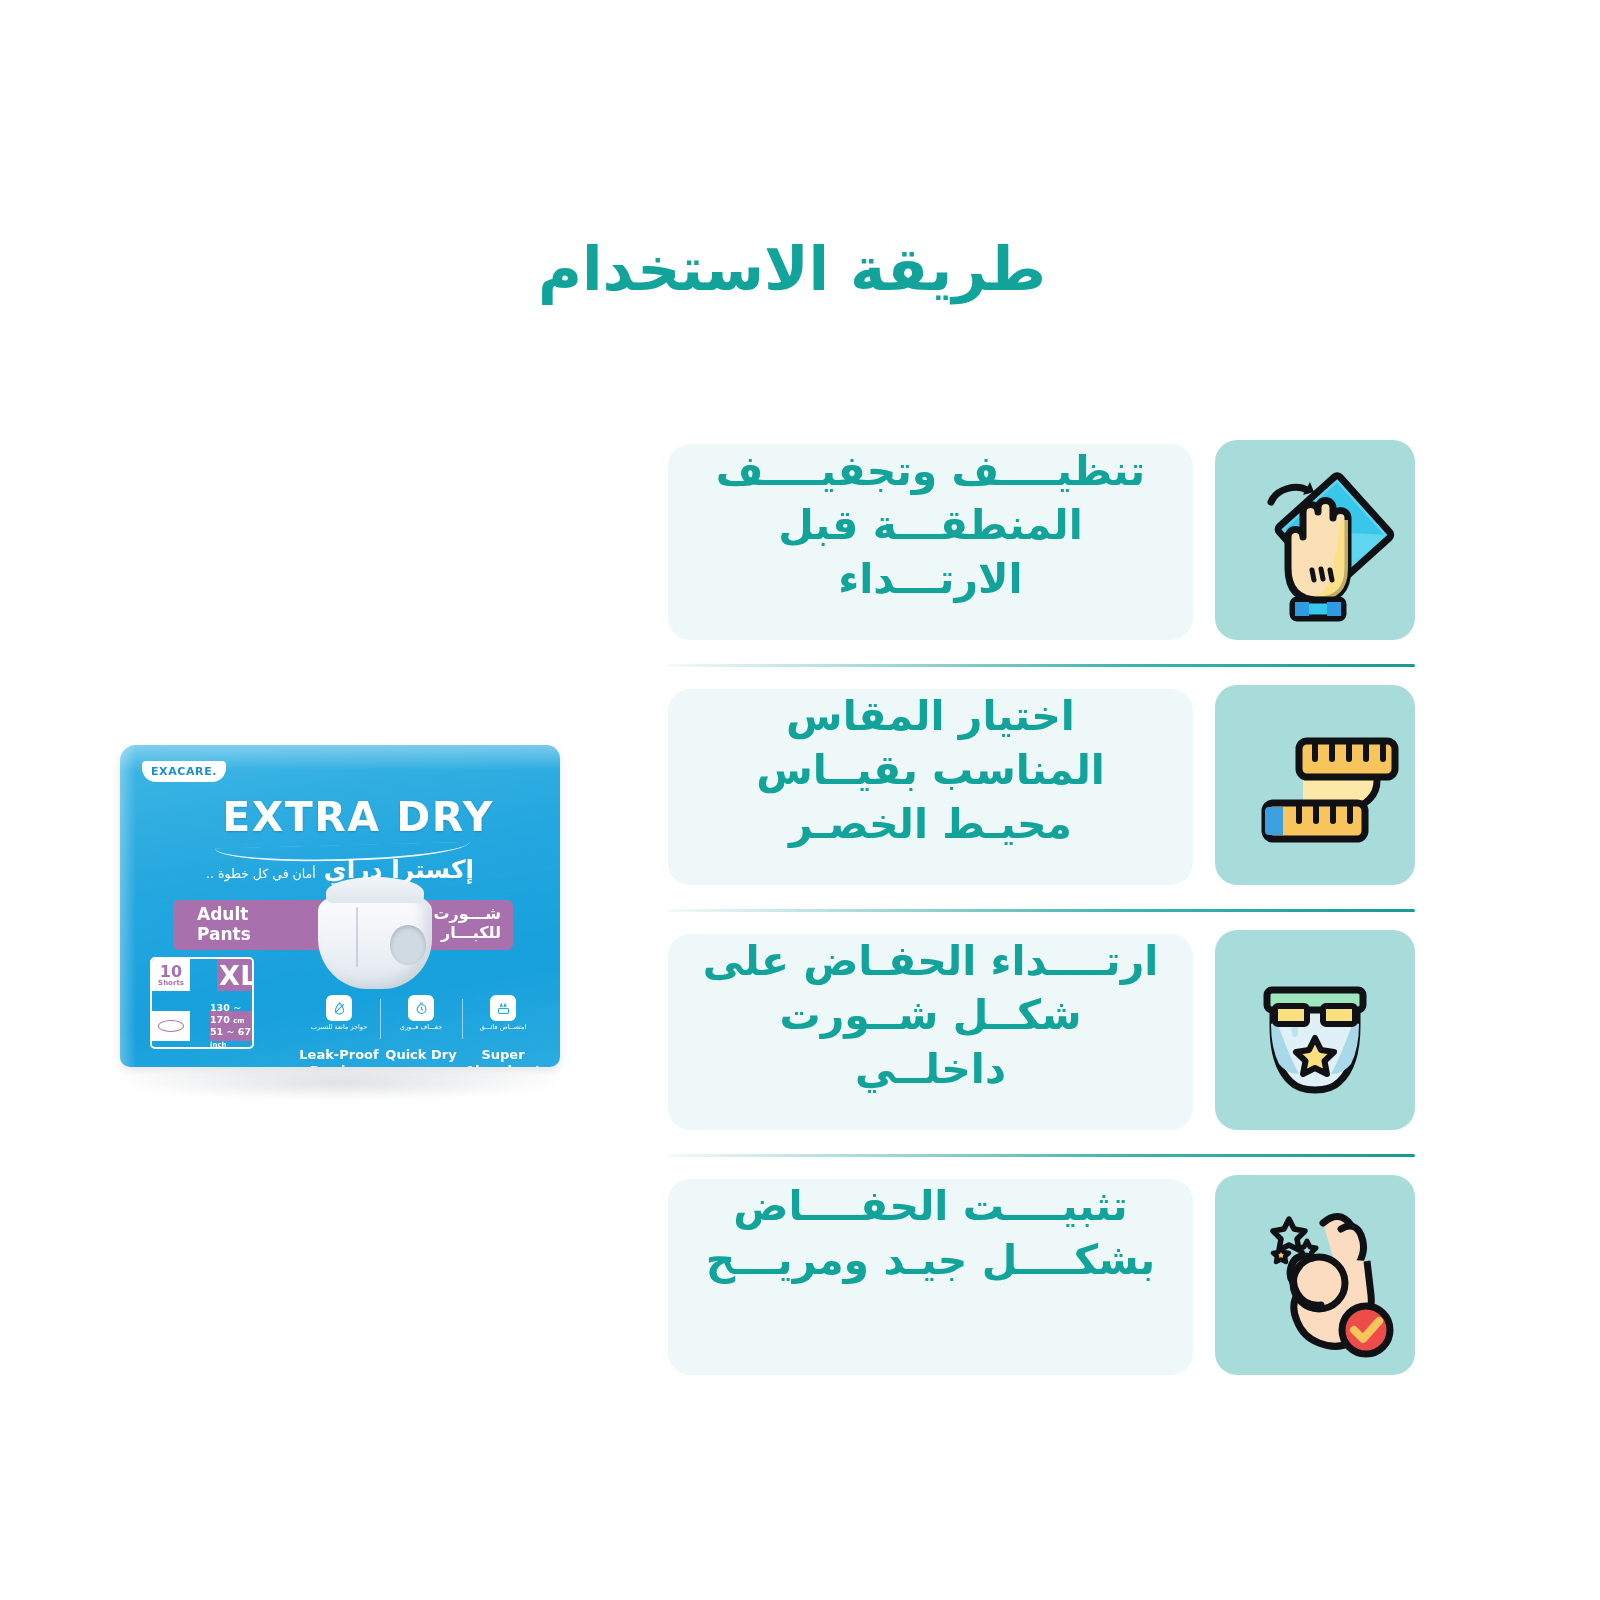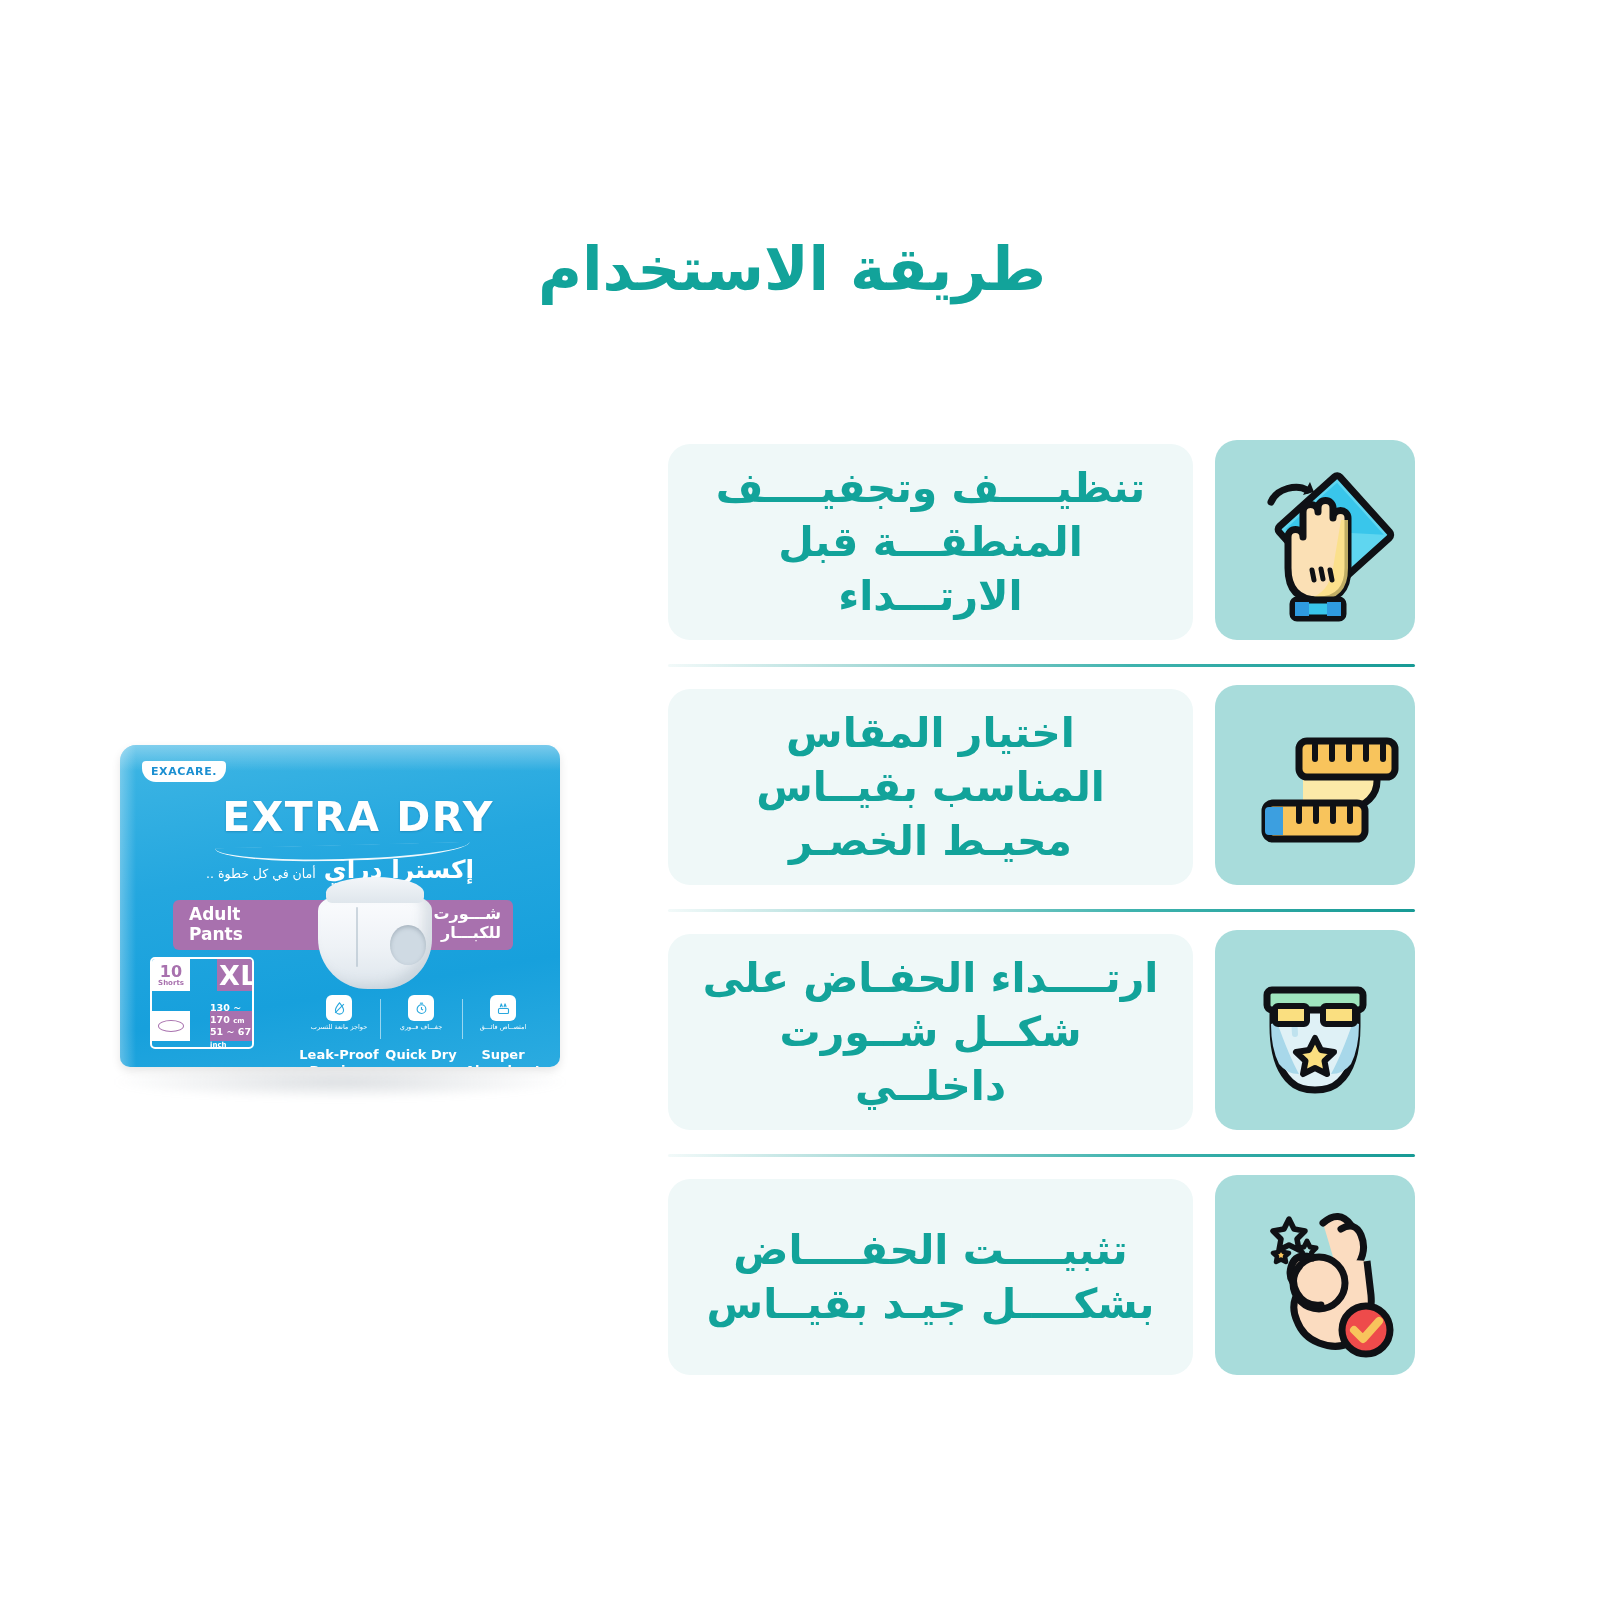--- a/index.html
+++ b/index.html
@@ -72,21 +72,21 @@
     direction: rtl; color: #fff;
   }
   .pack-sub-row .ar-big { font-size: 25px; font-weight: bold; }
   .pack-sub-row .ar-small { font-size: 12.5px; }
 
   .band {
     position: absolute; left: 53px; top: 155px; width: 340px; height: 50px;
     background: #A871AE; border-radius: 6px;
   }
   .band-en {
-    position: absolute; left: 16px; top: 4px; color: #fff;
+    position: absolute; left: 24px; top: 4px; color: #fff;
     font-size: 17px; font-weight: bold; line-height: 1.18;
   }
   .band-ar {
     position: absolute; right: 12px; top: 4px; color: #fff; direction: rtl;
     font-size: 16px; font-weight: bold; line-height: 1.2; text-align: right;
   }
 
   
   .prod {
     position: absolute; left: 196px; top: 132px; width: 118px; height: 118px;
@@ -148,21 +148,21 @@
   .feat-ar { color:#fff; font-size:6.5px; direction: rtl; line-height:1.1; }
   .feat-en { color:#fff; font-size:13px; font-weight:bold; line-height:1.2; margin-top:16px; }
 
   
   .steps { position: absolute; left: 655px; top: 430px; width: 760px; }
   .step { position: relative; height: 245px; }
   .step-card {
     position: absolute; left: 13px; top: 14px; right: 222px;
     height: 196px;
     background: #EFF8F8; border-radius: 22px;
-    display: flex; align-items: center; justify-content: center;
+    display: flex; align-items: flex-start; justify-content: center;
     padding: 0 30px;
   }
   .step-text {
     direction: rtl; text-align: center; color: #12A39A;
     font-size: 41px; font-weight: bold; line-height: 1.32;
     width: 100%;
   }
   .step-icon {
     position: absolute; right: 0; top: 10px;
     width: 200px; height: 200px;
@@ -369,21 +369,21 @@
           <rect x="108" y="76" width="32" height="18" rx="3" fill="#FADF80" stroke="#0F1115" stroke-width="6"></rect>
 
           <path d="M100 108 L106 120 L119 122 L109.5 131 L112 144 L100 138 L88 144 L90.5 131 L81 122 L94 120 Z" fill="#FADF80" stroke="#0F1115" stroke-width="6" stroke-linejoin="round"></path>
         </svg>
       </div>
       <div class="divider"></div>
     </div>
 
     <div class="step last">
       <div class="step-card">
-        <div class="step-text">تثبيــــت الحفــــاض بشكــــل جيـد بقيــاس</div>
+        <div class="step-text">تثبيــــت الحفــــاض بشكــــل جيـد ومريـــح</div>
       </div>
       <div class="step-icon">
         <svg width="200" height="200" viewBox="0 0 200 200">
 
           <path d="M108 48 q16 -14 28 2 q8 12 2 26 l-14 26" fill="#FBDCC0" stroke="#0F1115" stroke-width="7" stroke-linejoin="round" stroke-linecap="round"></path>
           <path d="M126 54 q14 -8 20 6 q6 14 -2 28 l-14 24" fill="#FBDCC0" stroke="#0F1115" stroke-width="7" stroke-linejoin="round" stroke-linecap="round"></path>
 
           <path d="M96 82 q-16 -4 -20 10 q-4 14 10 22 q-12 14 -4 32 q6 16 22 22 q26 10 42 -10 q12 -16 10 -38 l-4 -34" fill="#FBDCC0" stroke="#0F1115" stroke-width="7" stroke-linejoin="round"></path>
 
           <circle cx="104" cy="108" r="26" fill="none" stroke="#0F1115" stroke-width="7"></circle>

